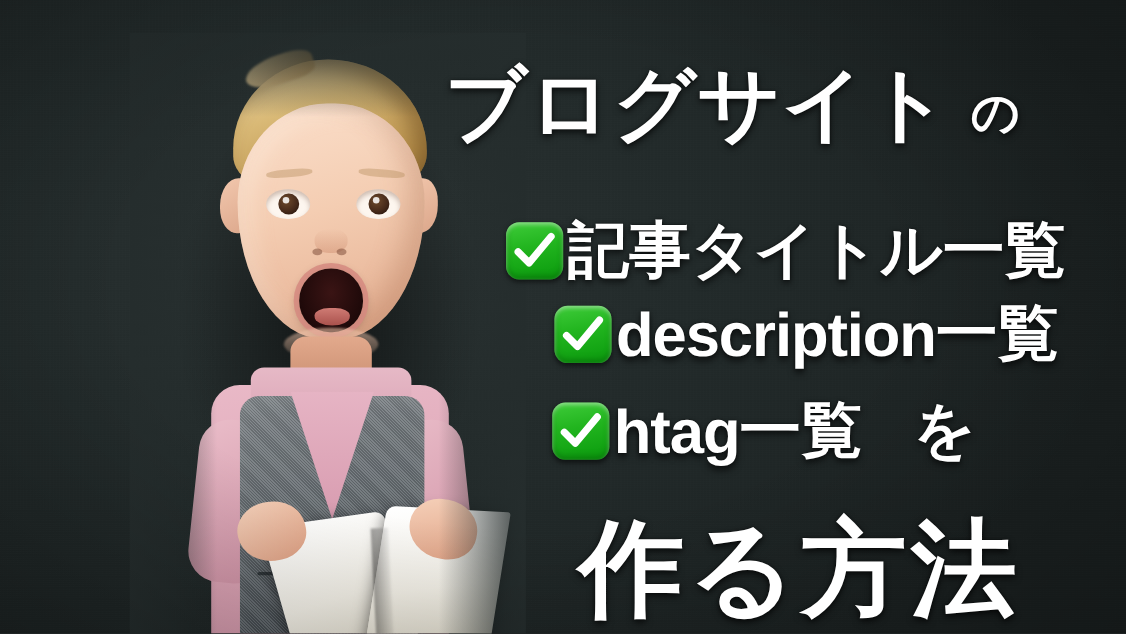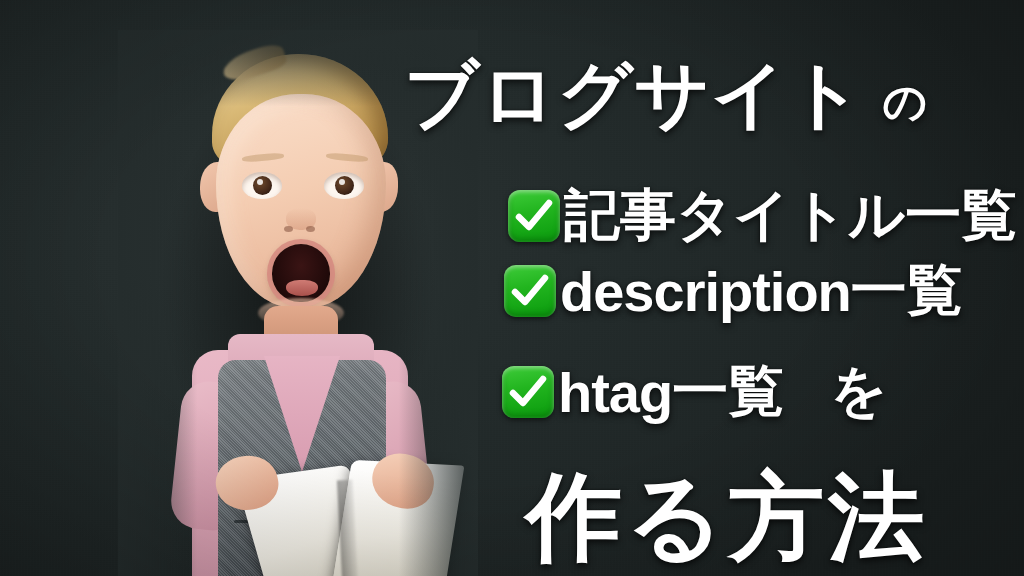--- a/index.html
+++ b/index.html
@@ -297,22 +297,22 @@
     position: relative;
     top: 6px;
   }
   .line-check {
     position: absolute;
     left: 62px;
     font-size: 56px;
     font-weight: bold;
     letter-spacing: 0px;
   }
-  .line-check.l1 { top: 152px; margin-left: 48px; }
-  .line-check.l2 { top: 227px; padding-left: 44px; }
+  .line-check.l1 { top: 164px; }
+  .line-check.l2 { top: 240px; padding-left: 44px; }
   .line-check.l3 { top: 328px; padding-left: 42px; }
   .check-icon {
     position: relative;
     display: inline-block;
     width: 52px;
     height: 52px;
     flex: 0 0 auto;
     margin-right: 4px;
     border-radius: 12px;
     background: linear-gradient(170deg, #3fcc3a 0%, #22b51f 42%, #0a9a0d 100%);

